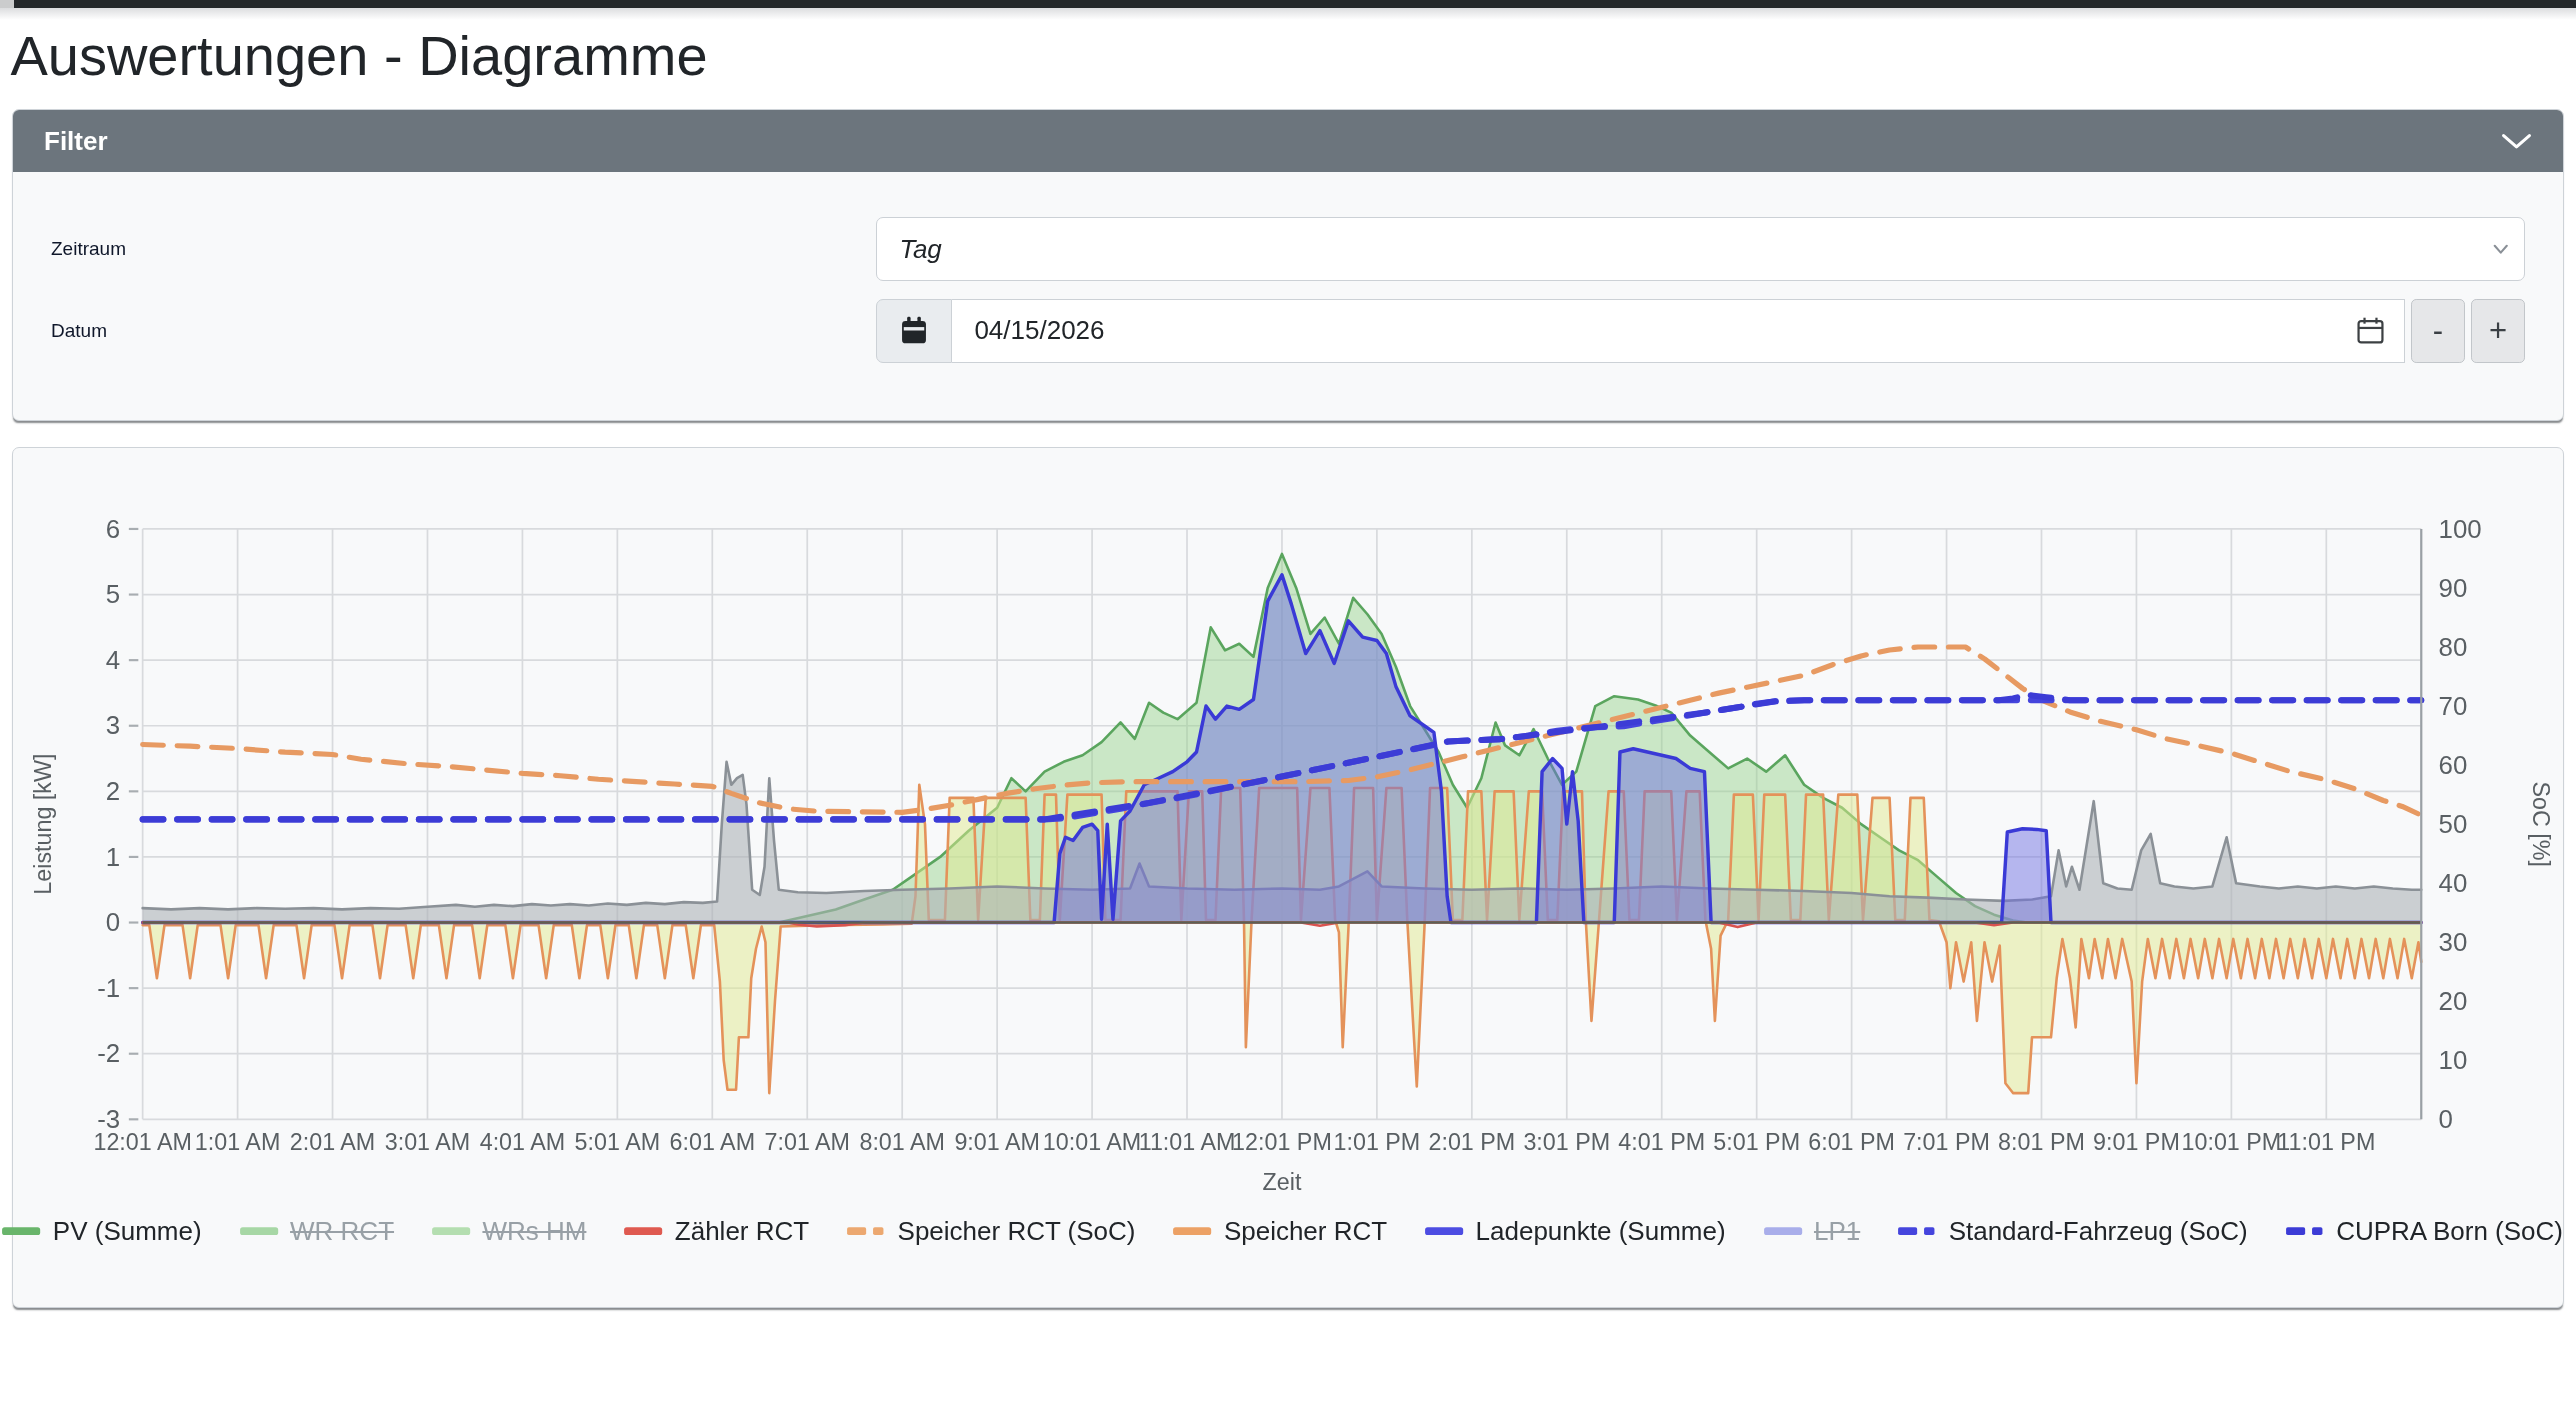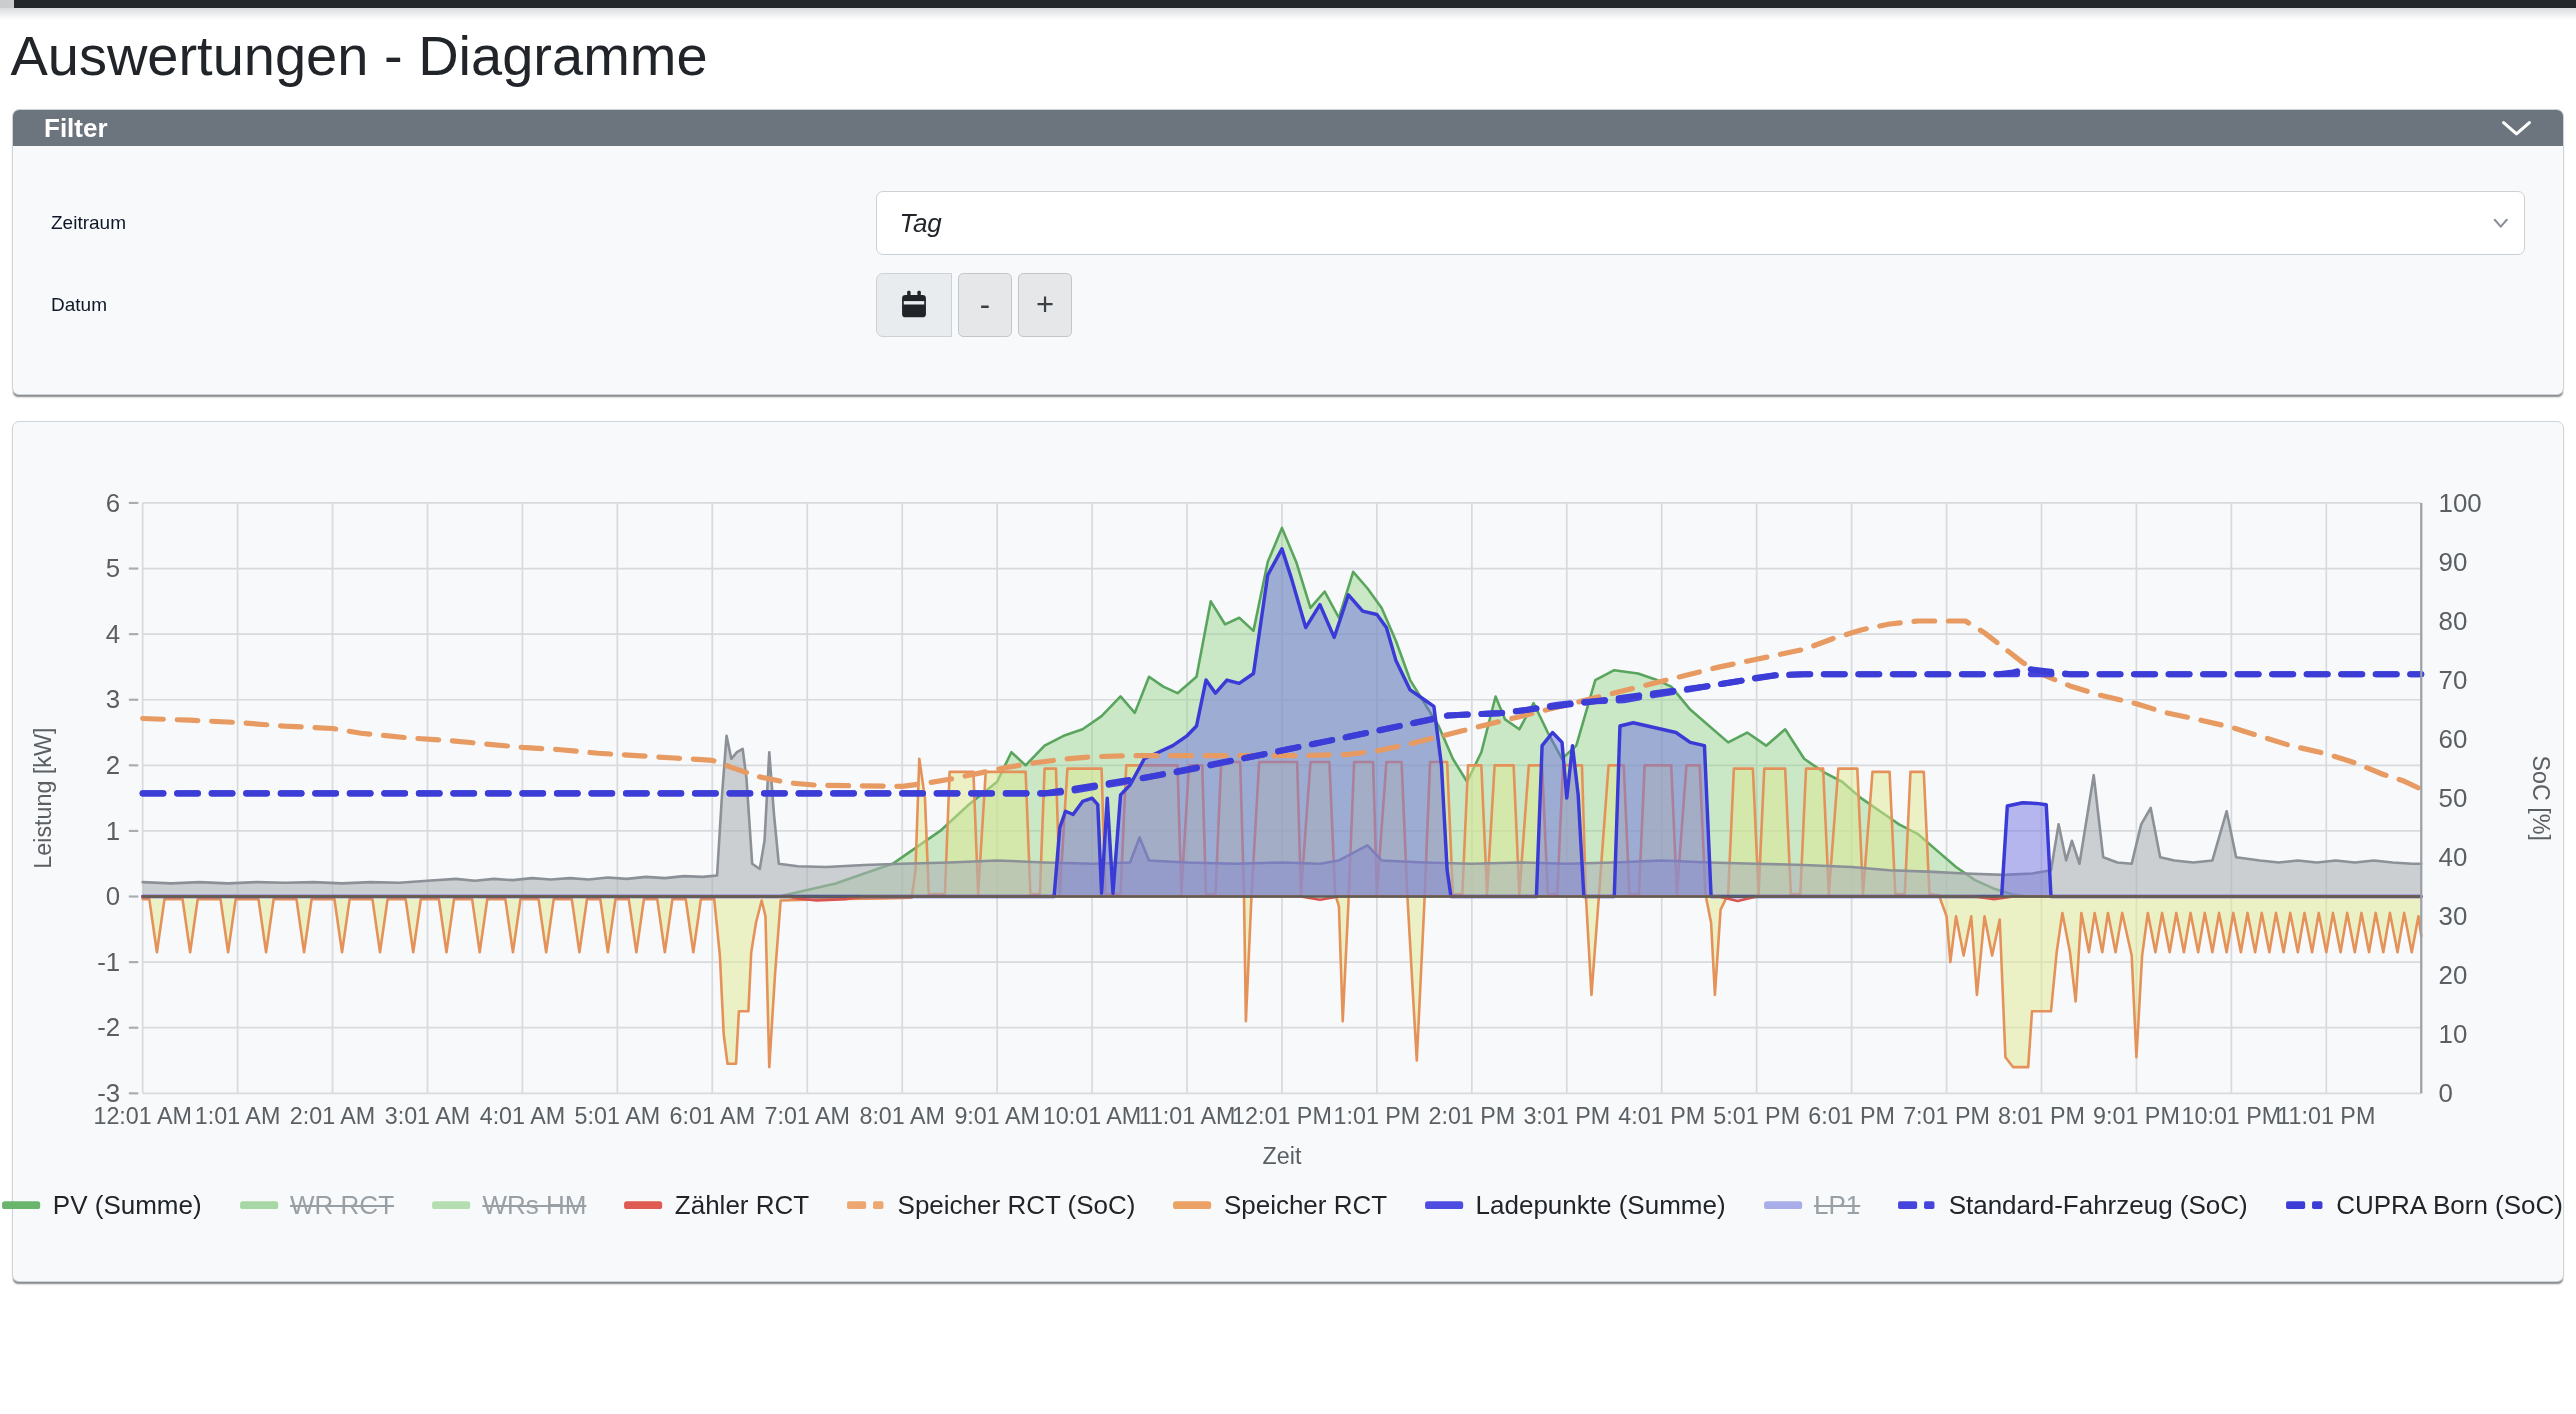--- a/index.html
+++ b/index.html
@@ -9,21 +9,21 @@
   }
   .top-strip{height:7.8px;background:#24282b;position:relative;}
   .top-strip .corner{position:absolute;left:0;top:0;width:14px;height:7.8px;background:#cbcccd;}
   .top-fade{height:12px;background:linear-gradient(#dcdddf,#ffffff);}
   .page-title{font-size:56px;font-weight:400;color:#212529;margin:3.5px 0 21px 10.4px;letter-spacing:0;}
   .card{
     margin:0 12px 26px 12px;background:#f8f9fa;border:0.9px solid #ced3d8;border-radius:7px;
     box-shadow:0 3.5px 1.7px -1.7px rgba(70,75,80,.65);
   }
   .card-header{
-    background:#6c757d;color:#fff;border-radius:6px 6px 0 0;height:36px;box-sizing:border-box;
+    background:#6c757d;color:#fff;border-radius:6px 6px 0 0;height:62px;box-sizing:border-box;
     display:flex;justify-content:space-between;align-items:center;padding:0 31px;
     font-size:26px;font-weight:700;
   }
   .chev{width:31px;height:17.3px;}
   .card-body{padding:45px 38px 57px 38px;}
   .frow{display:flex;align-items:center;margin-bottom:17.3px;}
   .frow:last-child{margin-bottom:0;}
   .frow-label{width:825px;font-size:19px;color:#0f172a;flex:none;}
   .fcontrol{flex:1;min-width:0;}
   .select-box{
@@ -88,20 +88,29 @@
     <div class="frow">
       <span class="frow-label">Datum</span>
       <div class="fcontrol">
         <div class="date-group">
           <div class="cal-btn">
             <svg width="28" height="29" viewBox="0 0 32 34">
               <rect x="2" y="6" width="28" height="26" rx="4" fill="#212529"></rect>
               <rect x="8" y="1" width="4" height="9" rx="1.5" fill="#212529"></rect>
               <rect x="20" y="1" width="4" height="9" rx="1.5" fill="#212529"></rect>
               <rect x="4" y="13" width="24" height="4" fill="#e9ecef"></rect>
+            </svg>
+          </div>
+          <div class="date-input">
+            <span>04/15/2026</span>
+            <svg width="29" height="29" viewBox="0 0 34 34">
+              <rect x="3" y="6" width="28" height="25" rx="3" fill="none" stroke="#3c4043" stroke-width="2.6"></rect>
+              <line x1="10" y1="2" x2="10" y2="9" stroke="#3c4043" stroke-width="2.6"></line>
+              <line x1="24" y1="2" x2="24" y2="9" stroke="#3c4043" stroke-width="2.6"></line>
+              <line x1="3" y1="14" x2="31" y2="14" stroke="#3c4043" stroke-width="2.6"></line>
             </svg>
           </div>
           <div class="step-btn">-</div>
           <div class="step-btn">+</div>
         </div>
       </div>
     </div>
   </div>
 </section>
 

